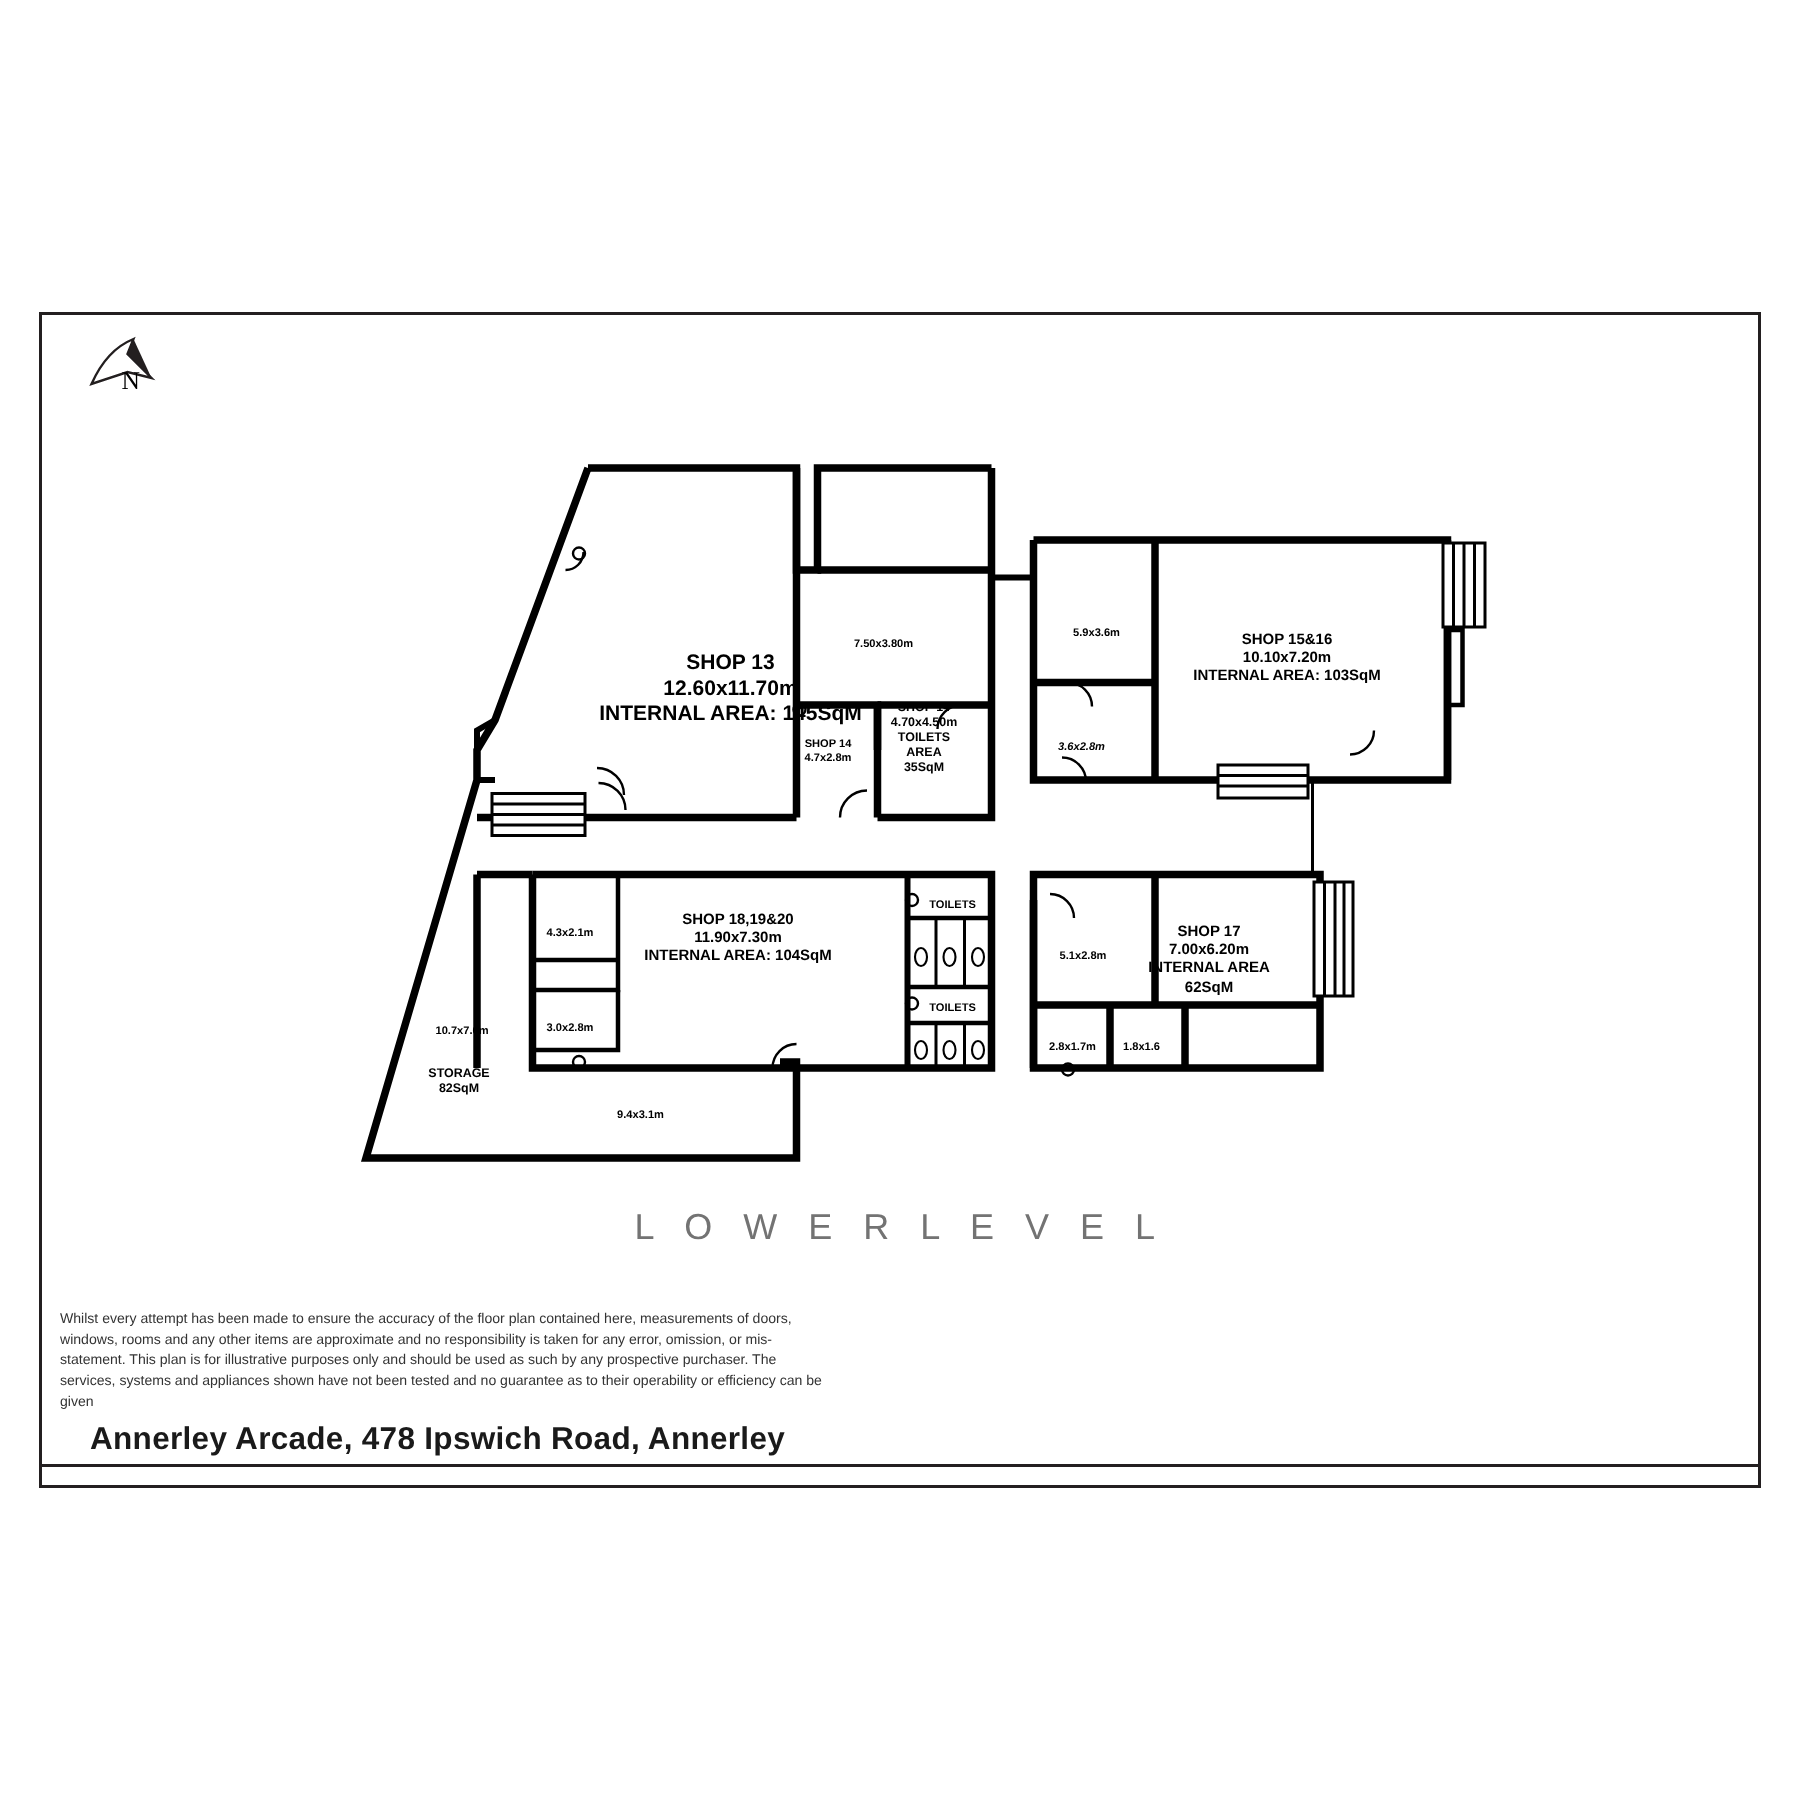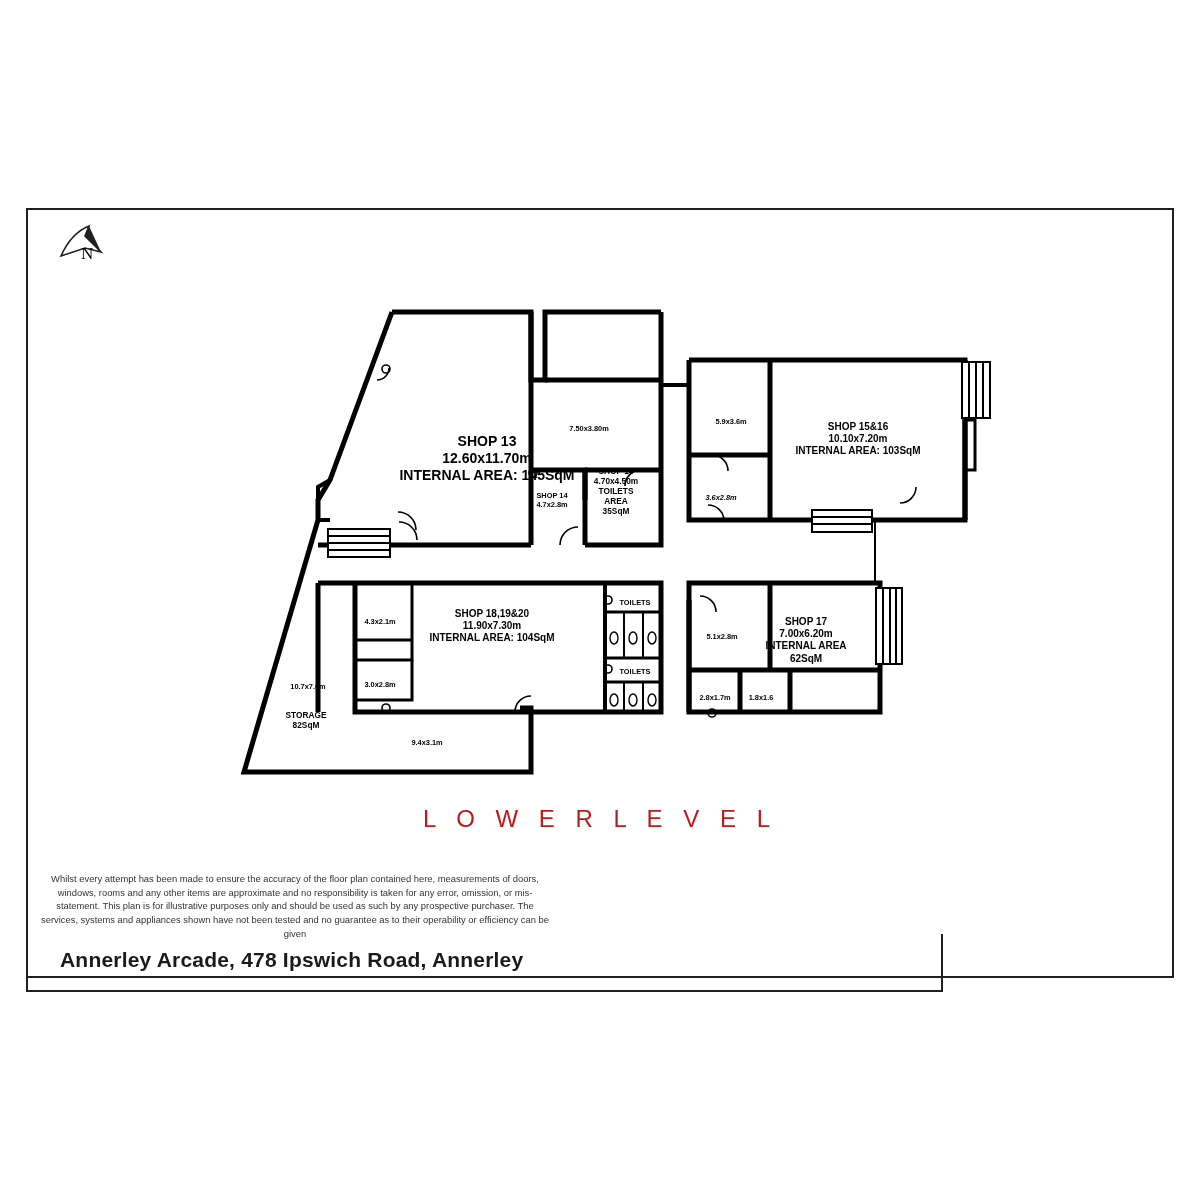--- a/index.html
+++ b/index.html
@@ -1,22 +1,22 @@
 <!DOCTYPE html>
 <html><head>
 <meta charset="utf-8">
 <style>
   html,body{margin:0;padding:0;background:#ffffff;}
   body{width:1200px;height:1200px;font-family:"Liberation Sans",sans-serif;color:#000;}
   #sheet{position:relative;width:1200px;height:1200px;}
   .frame{position:absolute;left:26px;top:208px;width:1148px;height:770px;border:2px solid #231f20;box-sizing:border-box;background:#fff;}
-  .titlebar{position:absolute;left:26px;top:934px;width:917px;height:58px;border:2px solid #231f20;border-top:none;box-sizing:border-box;}
+  .titlebar{position:absolute;left:26px;top:934px;width:1148px;height:58px;border:2px solid #231f20;border-top:none;box-sizing:border-box;}
   .title-text{position:absolute;left:32px;top:14px;font-size:21px;font-weight:bold;letter-spacing:.2px;color:#1a1a1a;}
-  .level-label{position:absolute;left:0;top:805px;width:1200px;text-align:center;font-size:24px;letter-spacing:7px;color:#b91c1c;}
-  .disclaimer{position:absolute;left:40px;top:872px;width:510px;text-align:center;font-size:9.4px;line-height:1.45;color:#333;}
+  .level-label{position:absolute;left:0;top:805px;width:1200px;text-align:center;font-size:24px;letter-spacing:7px;color:#737373;}
+  .disclaimer{position:absolute;left:40px;top:872px;width:510px;font-size:9.4px;line-height:1.45;color:#333;}
 
   
   .north{position:absolute;left:55px;top:222px;width:56px;height:56px;}
   .north .n-letter{position:absolute;left:26px;top:22px;font-size:17px;font-family:"Liberation Serif",serif;}
 
   
   .plan{position:absolute;left:0;top:0;width:1200px;height:1200px;}
   .lbl{position:absolute;text-align:center;color:#000;line-height:1.22;white-space:nowrap;}
   .lbl.big{font-size:14px;font-weight:bold;margin-left:36px;}
   .lbl.mid{font-size:10px;font-weight:bold;}

